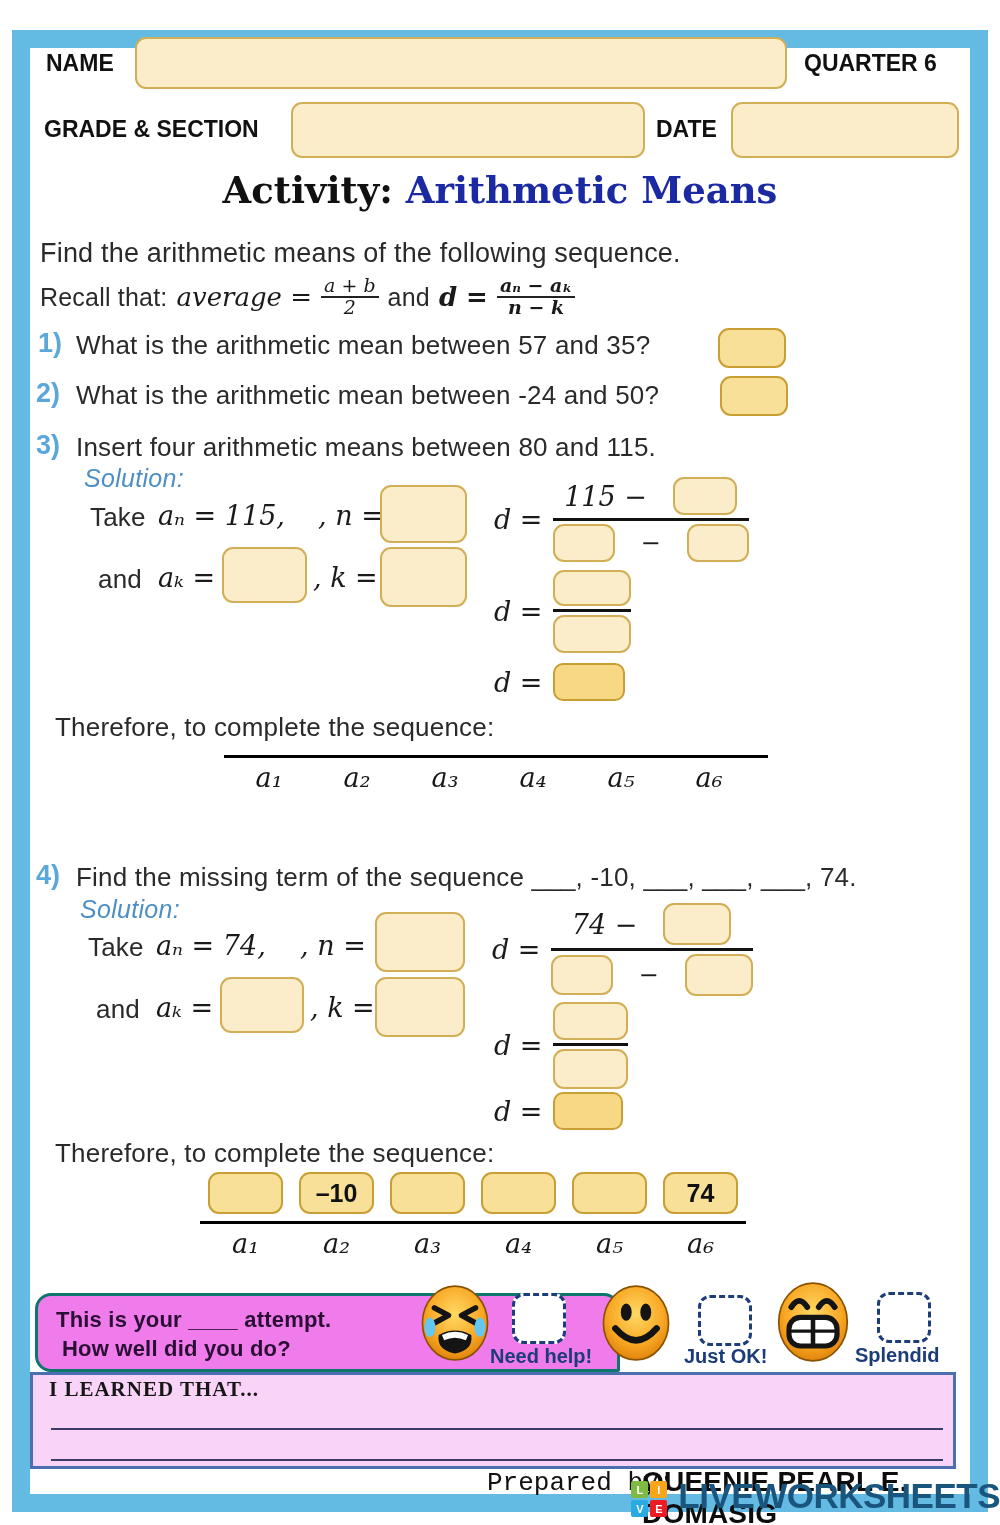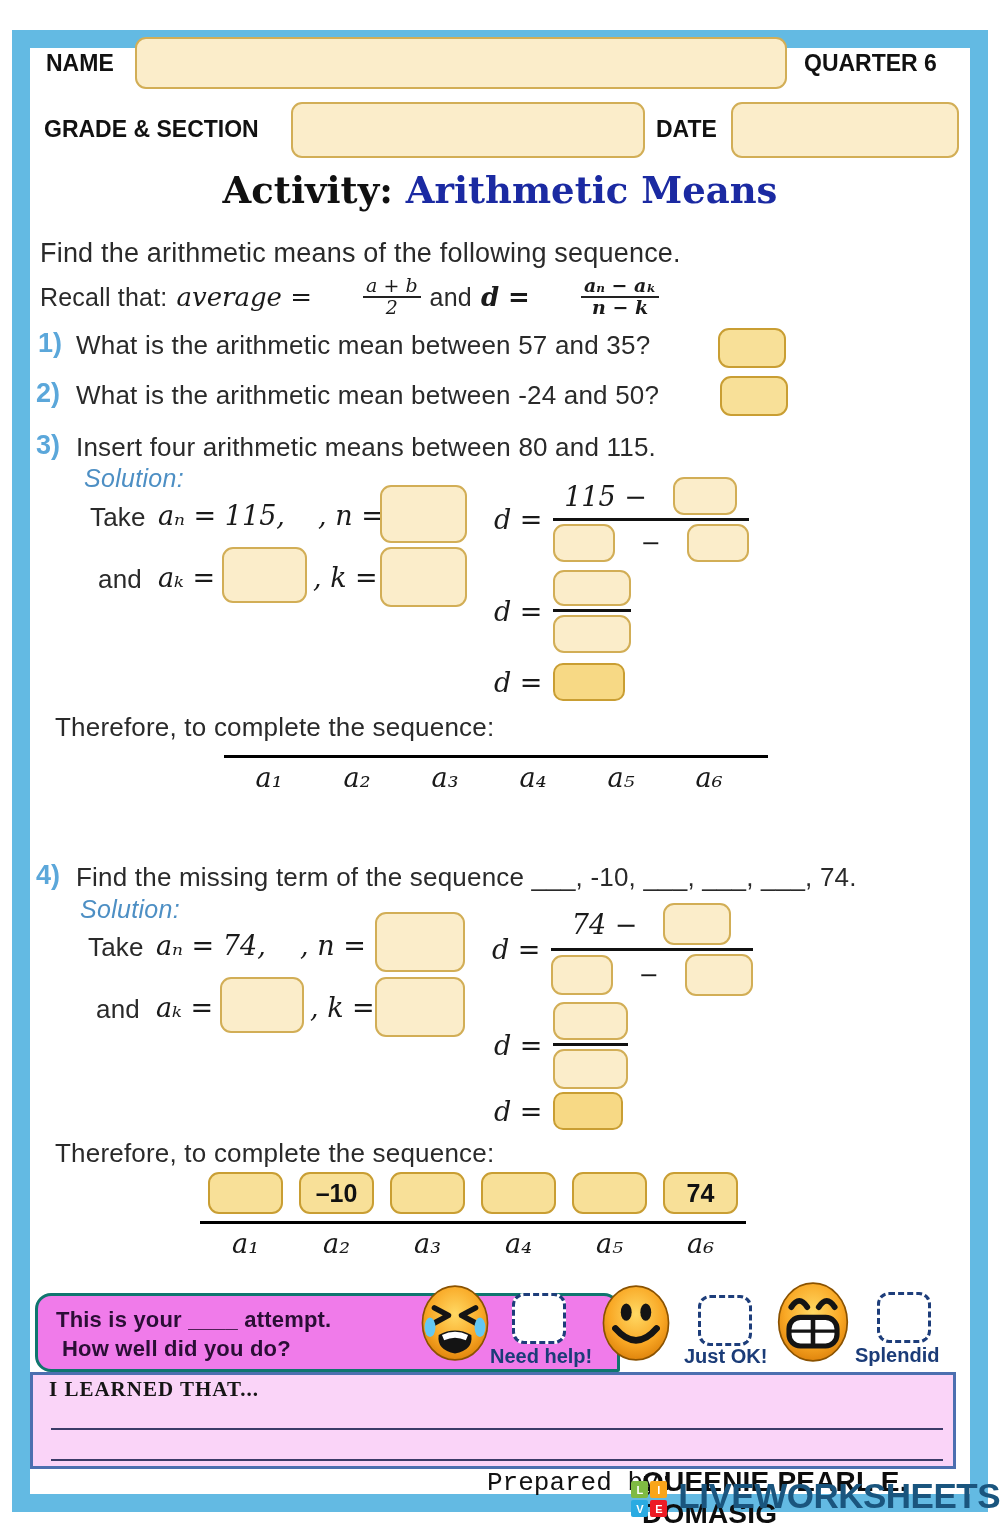--- a/index.html
+++ b/index.html
@@ -7,21 +7,21 @@
        font-family:"Liberation Sans",sans-serif;color:#1f1f1f;overflow:hidden;}
   .abs{position:absolute;}
   .frame{position:absolute;left:12px;top:30px;width:976px;height:1482px;
          border:18px solid #63BAE3;box-sizing:border-box;background:#ffffff;}
   
   .hdr-label{font-size:23px;font-weight:bold;color:#111;}
   .body-text{font-size:26px;color:#2a2a2a;letter-spacing:.2px;}
   .q-num{font-size:27px;font-weight:bold;color:#5BA7DA;}
   .solution{font-size:25px;font-style:italic;color:#4D8FC4;letter-spacing:.3px;}
   .math{font-family:"DejaVu Serif",serif;font-style:italic;font-size:27px;color:#1a1a1a;}
-  .math-sm{font-family:"DejaVu Serif",serif;font-style:italic;font-size:19px;color:#1a1a1a;margin-left:42px;}
+  .math-sm{font-family:"DejaVu Serif",serif;font-style:italic;font-size:19px;color:#1a1a1a;}
   
   .ybox{background:#F8E098;border:2px solid #C99E33;border-radius:11px;box-sizing:border-box;}
   .cbox{background:#FBEDCA;border:2px solid #D2AE56;border-radius:11px;box-sizing:border-box;}
   .gbox{background:#F7D985;border:2px solid #C99E33;border-radius:10px;box-sizing:border-box;}
   
   .title{left:0;right:0;top:168px;text-align:center;font-family:"DejaVu Serif",serif;
          font-weight:bold;font-size:37px;}
   .title .t-black{color:#111;}
   .title .t-blue{color:#1B2AA2;}
   

